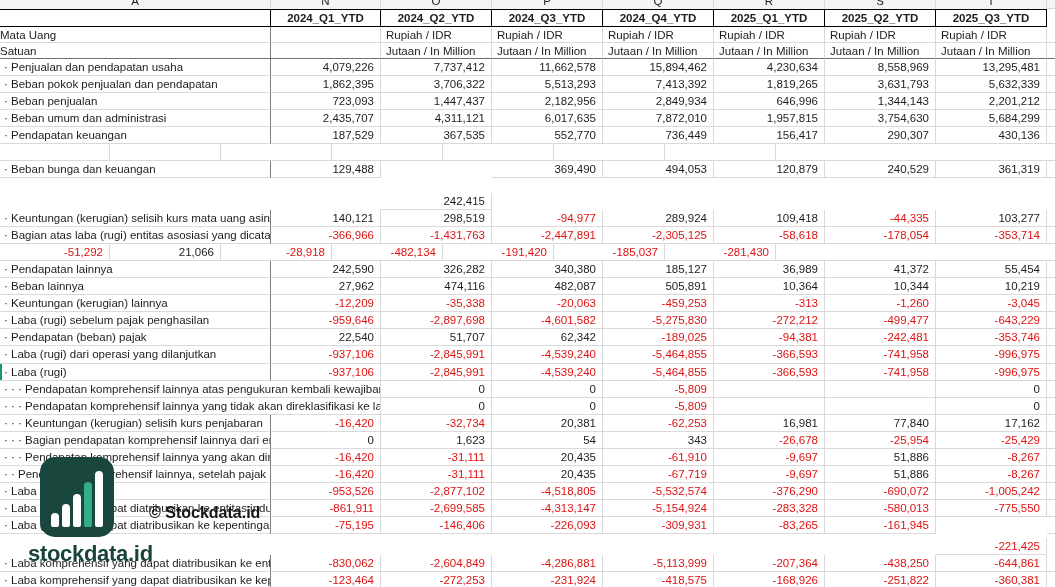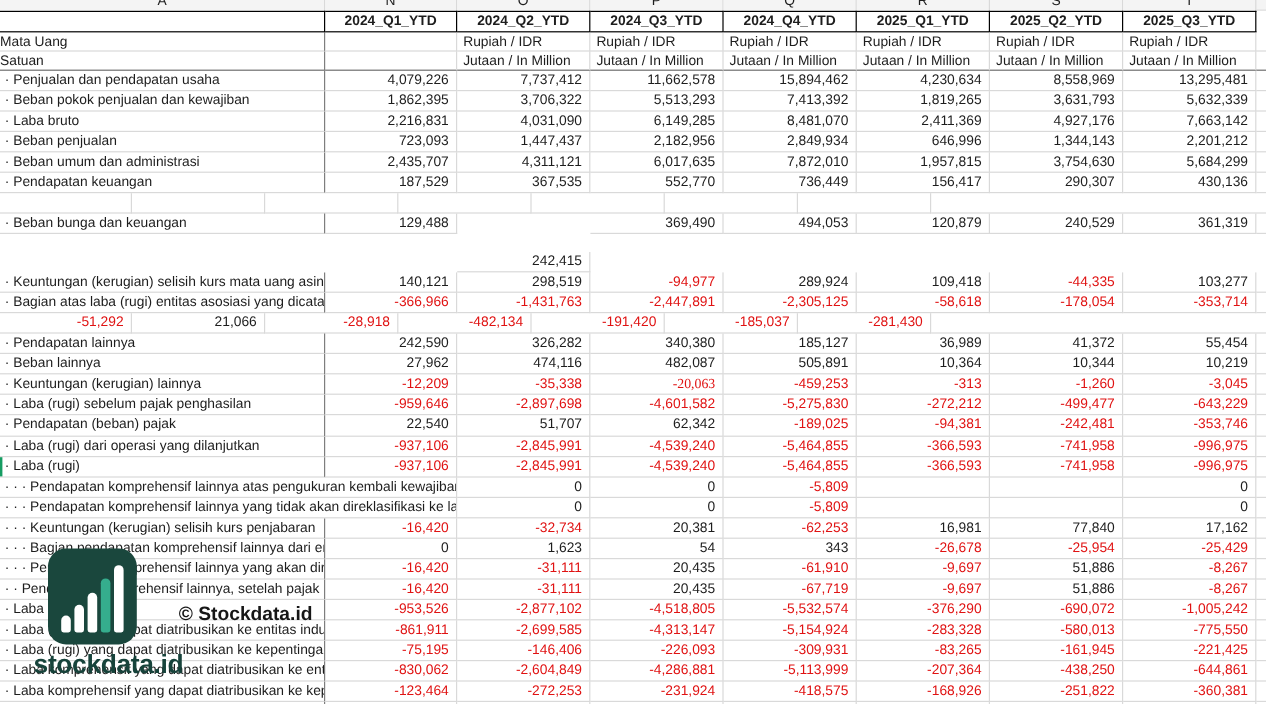--- a/index.html
+++ b/index.html
@@ -116,39 +116,28 @@
         <div class="c val" style="width: 110px;">4,079,226</div>
         <div class="c val" style="width: 111px;">7,737,412</div>
         <div class="c val" style="width: 111px;">11,662,578</div>
         <div class="c val" style="width: 111px;">15,894,462</div>
         <div class="c val" style="width: 111px;">4,230,634</div>
         <div class="c val" style="width: 111px;">8,558,969</div>
         <div class="c val" style="width: 111px;">13,295,481</div>
         <div class="c fill"></div>
       </div>
       <div class="r drow">
-        <div class="c lab" style="width: 271px;">· Beban pokok penjualan dan kewajiban</div>
+        <div class="c lab" style="width: 271px;">· Beban pokok penjualan dan pendapatan</div>
         <div class="c val" style="width: 110px;">1,862,395</div>
         <div class="c val" style="width: 111px;">3,706,322</div>
         <div class="c val" style="width: 111px;">5,513,293</div>
         <div class="c val" style="width: 111px;">7,413,392</div>
         <div class="c val" style="width: 111px;">1,819,265</div>
         <div class="c val" style="width: 111px;">3,631,793</div>
         <div class="c val" style="width: 111px;">5,632,339</div>
-        <div class="c fill"></div>
-      </div>
-      <div class="r drow">
-        <div class="c lab" style="width: 271px;">· Laba bruto</div>
-        <div class="c val" style="width: 110px;">2,216,831</div>
-        <div class="c val" style="width: 111px;">4,031,090</div>
-        <div class="c val" style="width: 111px;">6,149,285</div>
-        <div class="c val" style="width: 111px;">8,481,070</div>
-        <div class="c val" style="width: 111px;">2,411,369</div>
-        <div class="c val" style="width: 111px;">4,927,176</div>
-        <div class="c val" style="width: 111px;">7,663,142</div>
         <div class="c fill"></div>
       </div>
       <div class="r drow">
         <div class="c lab" style="width: 271px;">· Beban penjualan</div>
         <div class="c val" style="width: 110px;">723,093</div>
         <div class="c val" style="width: 111px;">1,447,437</div>
         <div class="c val" style="width: 111px;">2,182,956</div>
         <div class="c val" style="width: 111px;">2,849,934</div>
         <div class="c val" style="width: 111px;">646,996</div>
         <div class="c val" style="width: 111px;">1,344,143</div>
@@ -249,21 +238,21 @@
         <div class="c val" style="width: 111px;">505,891</div>
         <div class="c val" style="width: 111px;">10,364</div>
         <div class="c val" style="width: 111px;">10,344</div>
         <div class="c val" style="width: 111px;">10,219</div>
         <div class="c fill"></div>
       </div>
       <div class="r drow">
         <div class="c lab" style="width: 271px;">· Keuntungan (kerugian) lainnya</div>
         <div class="c val neg" style="width: 110px;">-12,209</div>
         <div class="c val neg" style="width: 111px;">-35,338</div>
-        <div class="c val neg" style="width: 111px; font-family: Liberation Serif, serif;">-20,063</div>
+        <div class="c val neg" style="width: 111px;">-20,063</div>
         <div class="c val neg" style="width: 111px;">-459,253</div>
         <div class="c val neg" style="width: 111px;">-313</div>
         <div class="c val neg" style="width: 111px;">-1,260</div>
         <div class="c val neg" style="width: 111px;">-3,045</div>
         <div class="c fill"></div>
       </div>
       <div class="r drow">
         <div class="c lab" style="width: 271px;">· Laba (rugi) sebelum pajak penghasilan</div>
         <div class="c val neg" style="width: 110px;">-959,646</div>
         <div class="c val neg" style="width: 111px;">-2,897,698</div>
@@ -395,21 +384,21 @@
         <div class="c fill"></div>
       </div>
       <div class="r drow">
         <div class="c lab" style="width: 271px;">· Laba (rugi) yang dapat diatribusikan ke kepentingan non pengendali</div>
         <div class="c val neg" style="width: 110px;">-75,195</div>
         <div class="c val neg" style="width: 111px;">-146,406</div>
         <div class="c val neg" style="width: 111px;">-226,093</div>
         <div class="c val neg" style="width: 111px;">-309,931</div>
         <div class="c val neg" style="width: 111px;">-83,265</div>
         <div class="c val neg" style="width: 111px;">-161,945</div>
-        <div class="c val neg" style="width: 111px;">-221,425</div>
+        <div class="c val neg" style="width: 111px; margin-top: 21px;">-221,425</div>
         <div class="c fill"></div>
       </div>
       <div class="r drow">
         <div class="c lab" style="width: 271px;">· Laba komprehensif yang dapat diatribusikan ke entitas induk</div>
         <div class="c val neg" style="width: 110px;">-830,062</div>
         <div class="c val neg" style="width: 111px;">-2,604,849</div>
         <div class="c val neg" style="width: 111px;">-4,286,881</div>
         <div class="c val neg" style="width: 111px;">-5,113,999</div>
         <div class="c val neg" style="width: 111px; text-align: center;">-207,364</div>
         <div class="c val neg" style="width: 111px;">-438,250</div>

